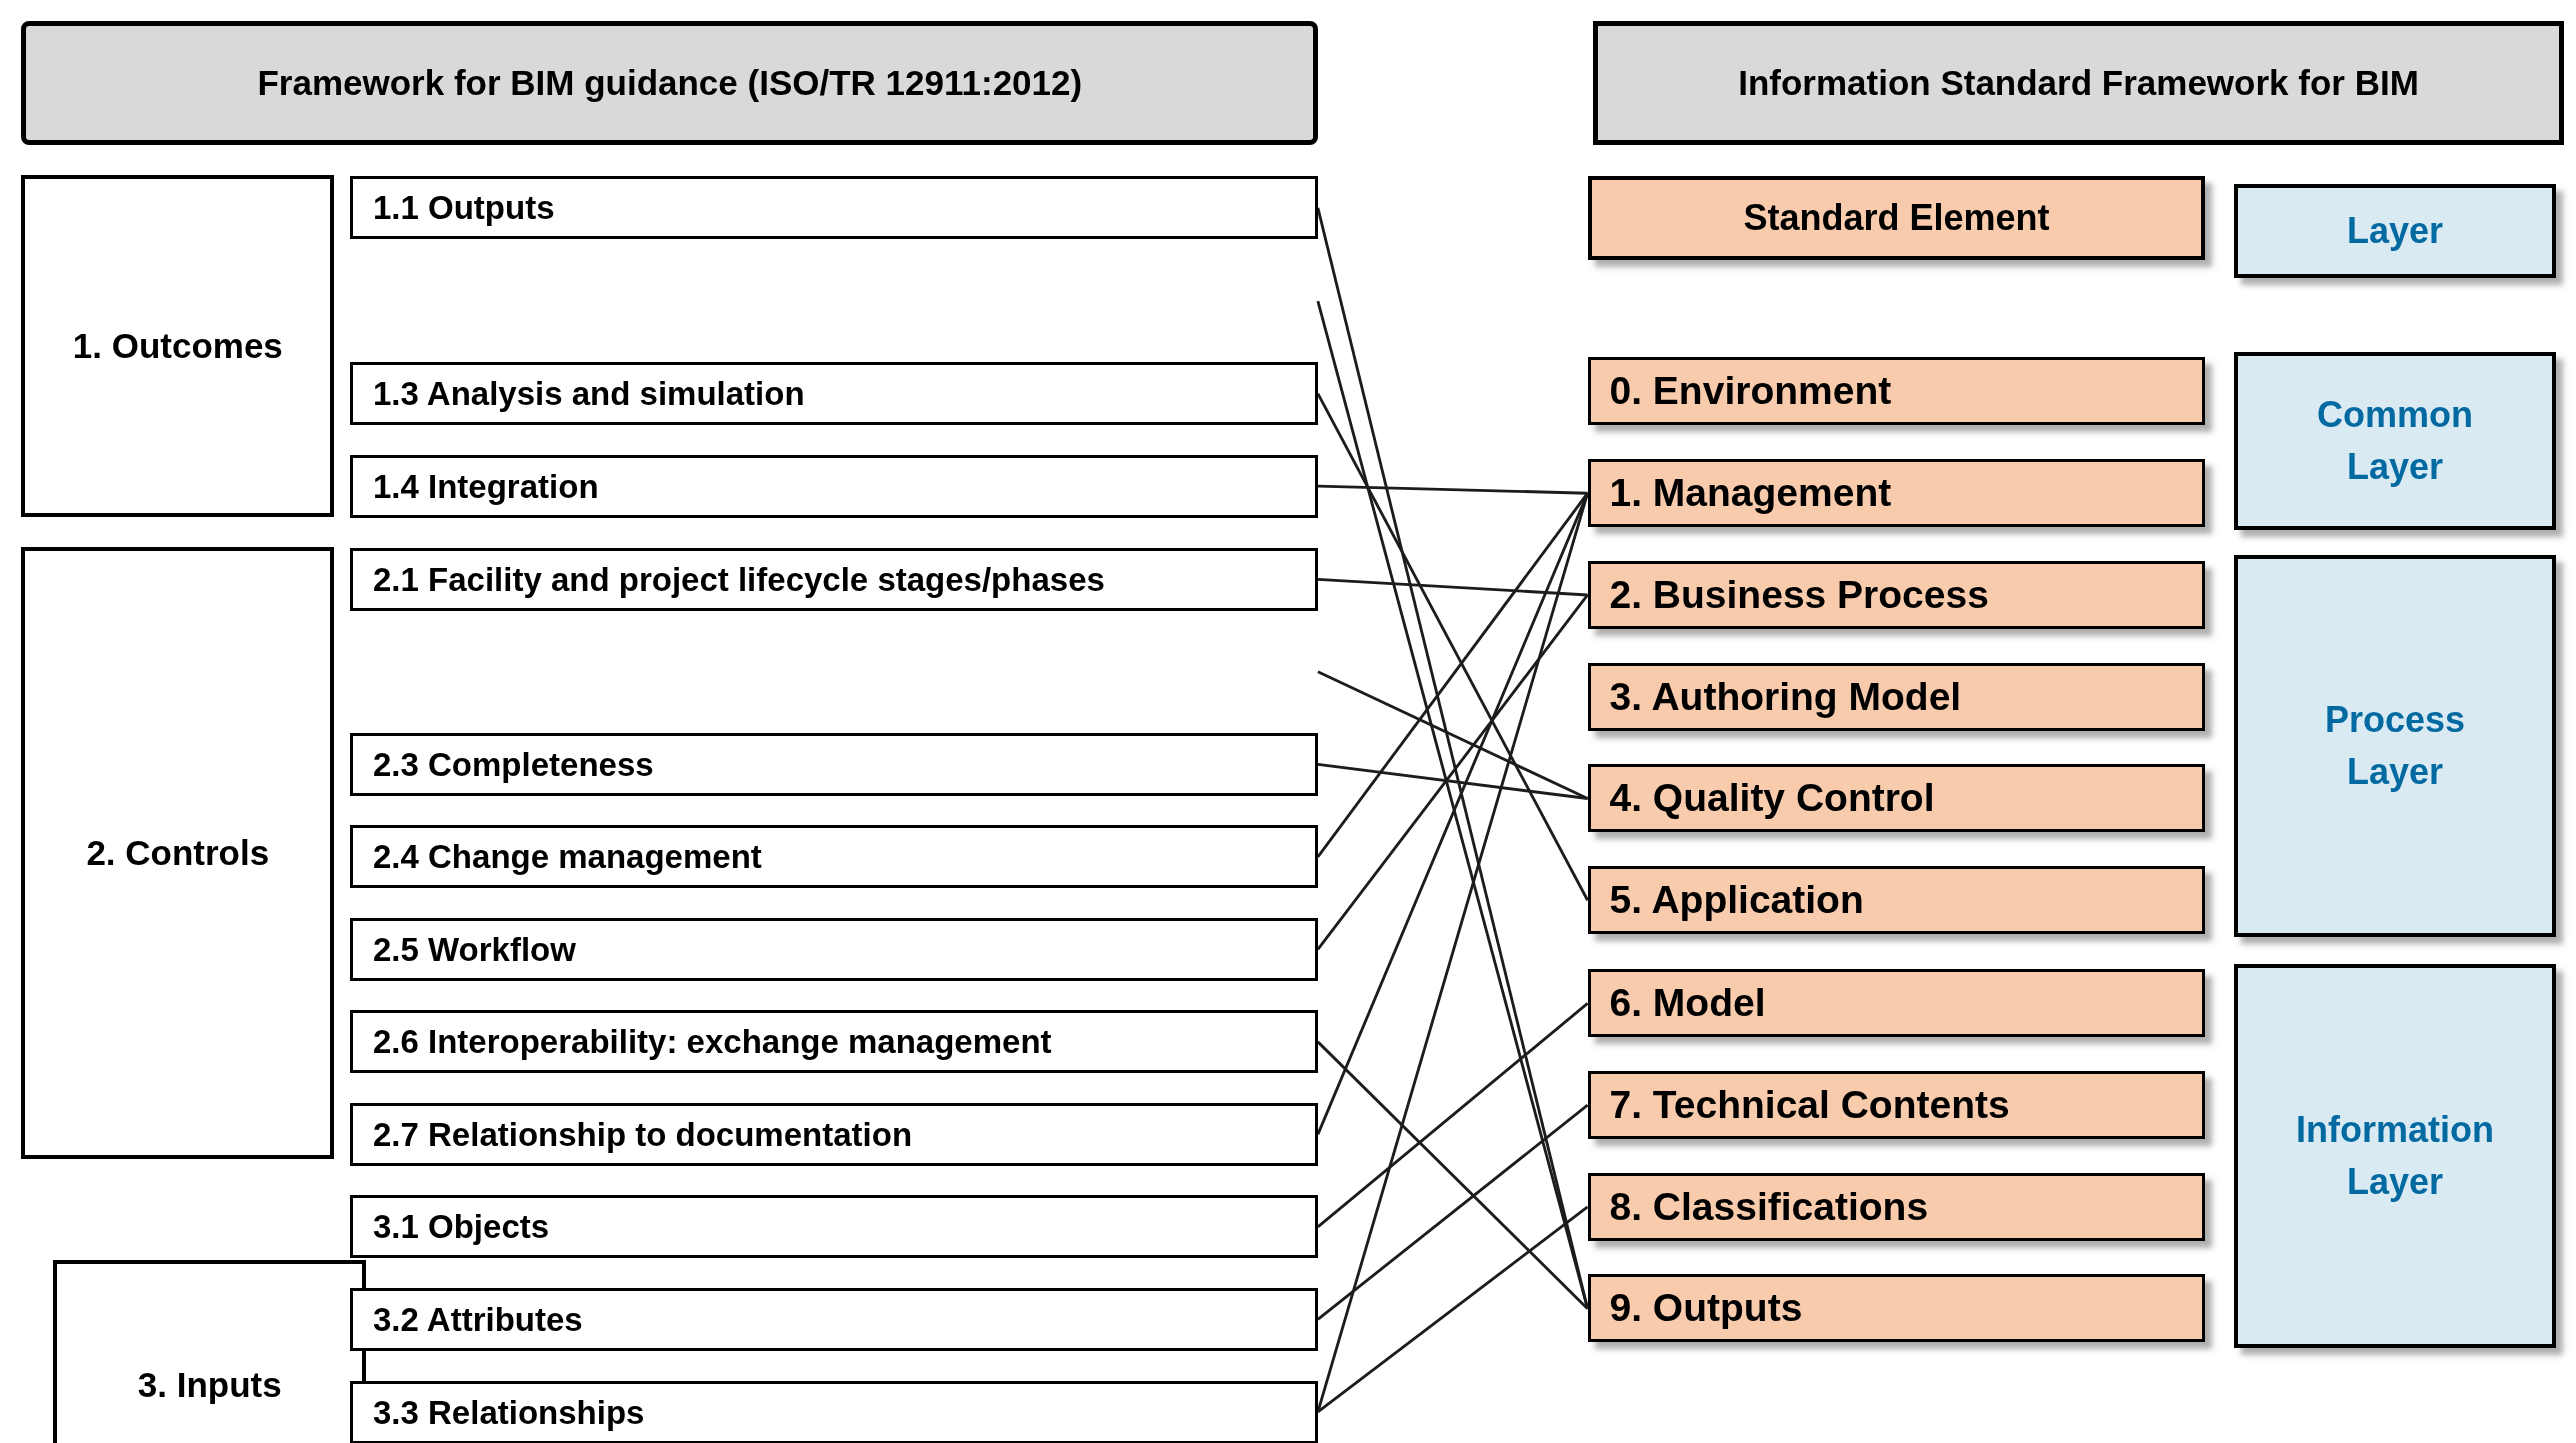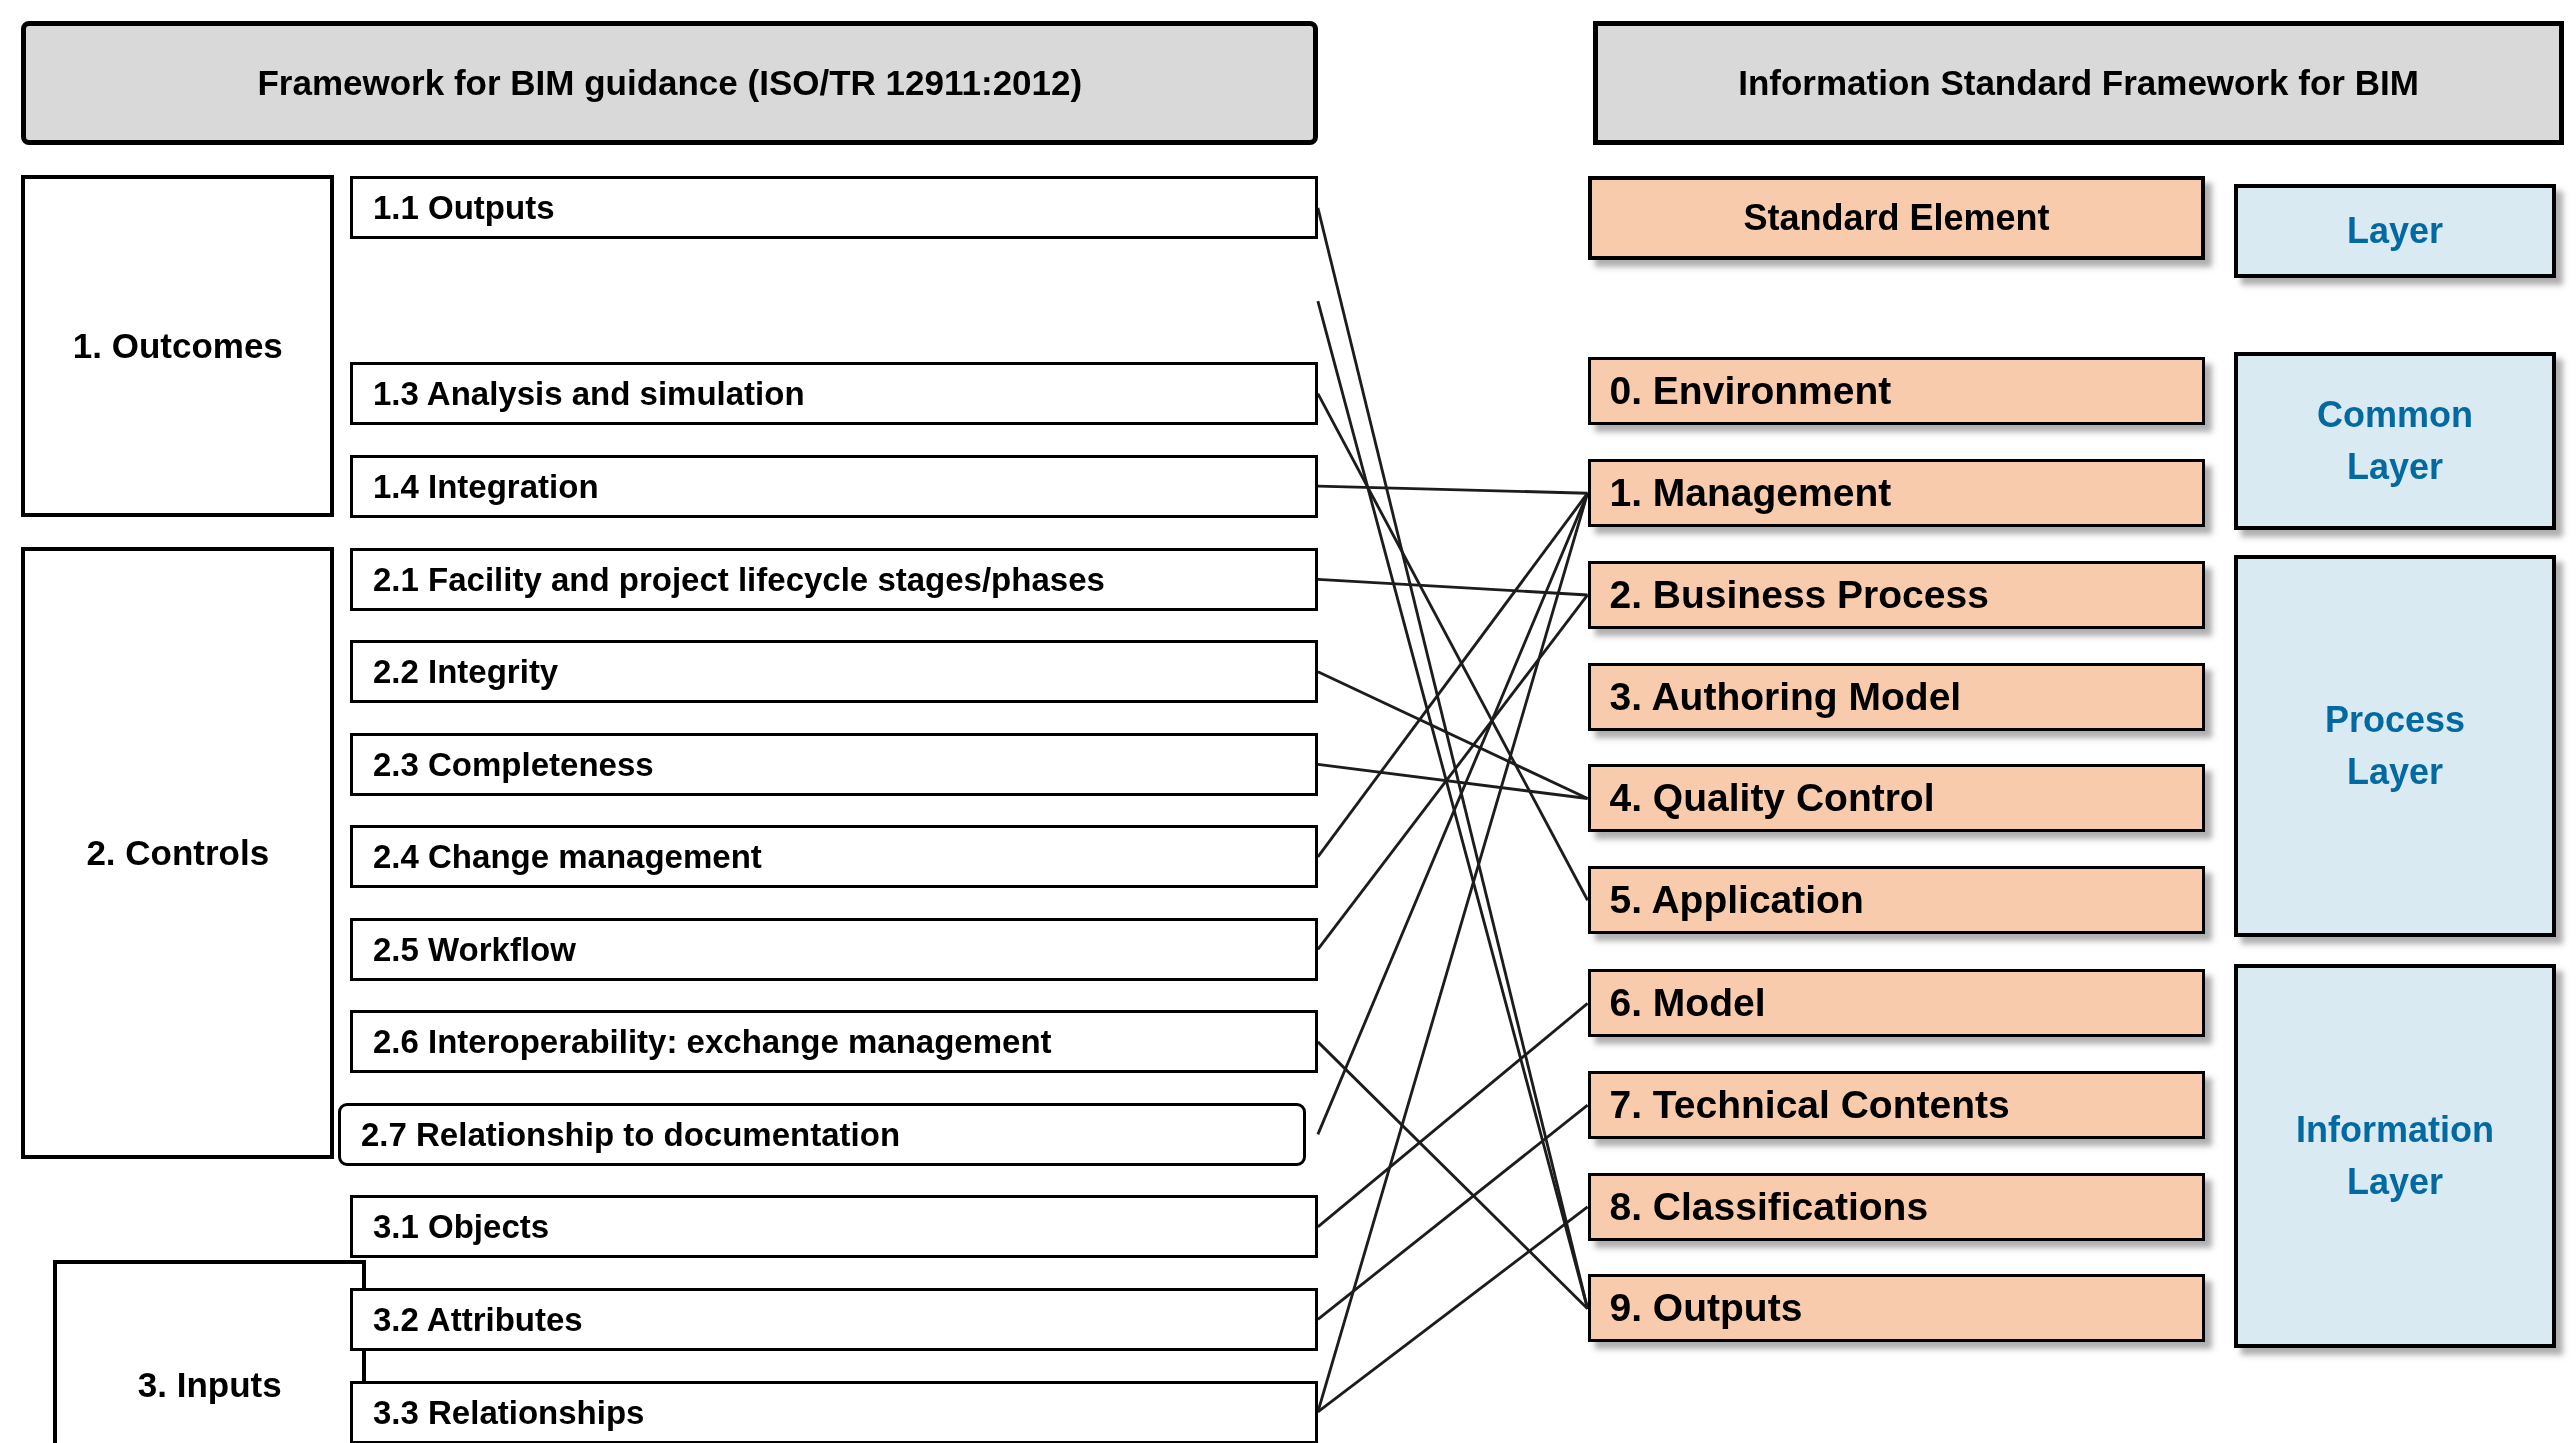--- a/index.html
+++ b/index.html
@@ -90,36 +90,33 @@
   <div class="box itembox" style="left:350px;top:362px;width:968px;height:63px;">
     <span>1.3 Analysis and simulation</span>
     </div>
   <div class="box itembox" style="left:350px;top:455px;width:968px;height:63px;">
     <span>1.4 Integration</span>
     </div>
 
   <div class="box itembox" style="left:350px;top:548px;width:968px;height:63px;">
     <span>2.1 Facility and project  lifecycle stages/phases</span>
     </div>
-  <div class="box itembox" style="left:350px;top:640px;width:968px;height:63px;">
-    <span>2.2 Integrity</span>
-    </div>
   <div class="box itembox" style="left:350px;top:733px;width:968px;height:63px;">
     <span>2.3 Completeness</span>
     </div>
   <div class="box itembox" style="left:350px;top:825px;width:968px;height:63px;">
     <span>2.4 Change  management</span>
     </div>
   <div class="box itembox" style="left:350px;top:918px;width:968px;height:63px;">
     <span>2.5 Workflow</span>
     </div>
   <div class="box itembox" style="left:350px;top:1010px;width:968px;height:63px;">
     <span>2.6 Interoperability:  exchange management</span>
     </div>
-  <div class="box itembox" style="left:338px;top:1103px;width:968px;height:63px;border-radius:9px;">
+  <div class="box itembox" style="left:350px;top:1103px;width:968px;height:63px;">
     <span>2.7 Relationship  to documentation</span>
     </div>
 
   <div class="box itembox" style="left:350px;top:1195px;width:968px;height:63px;">
     <span>3.1 Objects</span>
     </div>
   <div class="box itembox" style="left:350px;top:1288px;width:968px;height:63px;">
     <span>3.2 Attributes</span>
     </div>
   <div class="box itembox" style="left:350px;top:1381px;width:968px;height:63px;">

